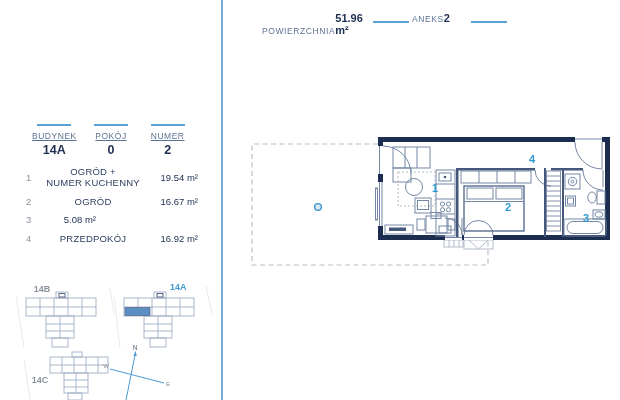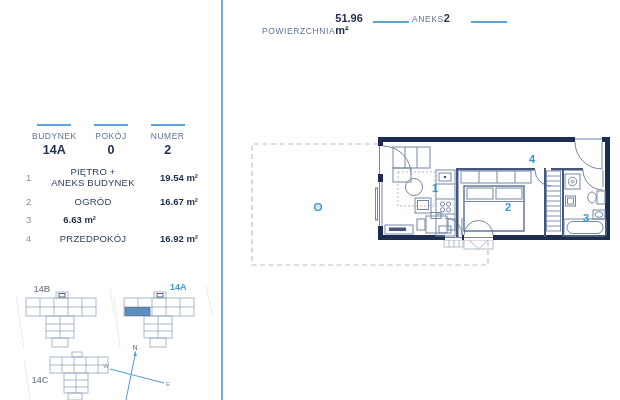--- a/index.html
+++ b/index.html
@@ -14,29 +14,29 @@
   .stat{display:flex;flex-direction:row;align-items:flex-end;}
   .stat .lbl{font-size:8.5px;letter-spacing:.6px;color:#5d7292;white-space:nowrap;}
   .stat .val{font-size:11px;font-weight:bold;color:#1d2e4e;margin-top:3px;}
   .stat-dash{width:36px;height:0;border-top:2px solid #5ba3d6;margin:12px 3px 0 3px;}
   .w1{width:108px}.w2{width:56px}.w3{width:72px}
 
   
   .unit-info{position:absolute;left:26px;top:124px;width:170px;display:flex;}
   .unit-col{flex:1;display:flex;flex-direction:column;align-items:center;}
   .unit-col .topbar{width:34px;height:2px;background:#5ba3d6;margin-bottom:5px;}
-  .unit-col .lbl{font-size:8.5px;letter-spacing:.5px;color:#5d7292;}
+  .unit-col .lbl{font-size:8.5px;letter-spacing:.5px;color:#5d7292;text-decoration:underline;}
   .unit-col .val{font-size:12.5px;font-weight:bold;color:#1d2e4e;margin-top:2px;}
 
   
   .room-list{position:absolute;left:26px;top:166px;width:172px;}
   .room-row{display:flex;align-items:center;margin-bottom:7.5px;font-size:9.5px;}
   .room-row .no{width:16px;color:#8a919c;}
   .room-row .nm{flex:1;text-align:center;color:#2b3d5e;letter-spacing:.2px;line-height:11px;}
-  .room-row .ar{width:54px;text-align:right;font-weight:bold;color:#1d2e4e;white-space:nowrap;}
+  .room-row .ar{width:54px;text-align:right;font-weight:normal;color:#1d2e4e;white-space:nowrap;}
 
   
   .abs{position:absolute;}
   svg text{font-family:"Liberation Sans","DejaVu Sans",sans-serif;}
   .roomnum{font-size:11px;font-weight:bold;fill:#2f9ad2;}
   .bldg-lbl{font-size:9px;font-weight:bold;}
 </style>
 </head>
 <body>
 
@@ -72,33 +72,33 @@
       <div class="topbar"></div>
       <span class="lbl">NUMER</span>
       <span class="val">2</span>
     </div>
   </div>
 
   <div class="room-list">
     <div class="room-row">
       <span class="no">1</span>
       <span class="nm">
-        <span>PIĘTRO +</span><br>
-        <span>ANEKS BUDYNEK</span>
+        <span>OGRÓD +</span><br>
+        <span>NUMER KUCHENNY</span>
       </span>
       <span class="ar">19.54 m²</span>
     </div>
     <div class="room-row">
       <span class="no">2</span>
       <span class="nm">OGRÓD</span>
       <span class="ar">16.67 m²</span>
     </div>
     <div class="room-row">
       <span class="no">3</span>
-      <span class="ar">6.63 m²</span>
+      <span class="ar">5.08 m²</span>
     </div>
     <div class="room-row">
       <span class="no">4</span>
       <span class="nm">PRZEDPOKÓJ</span>
       <span class="ar">16.92 m²</span>
     </div>
   </div>
 
   <svg class="abs" style="left:245px;top:130px" width="372" height="150" viewBox="0 0 372 150">
 

